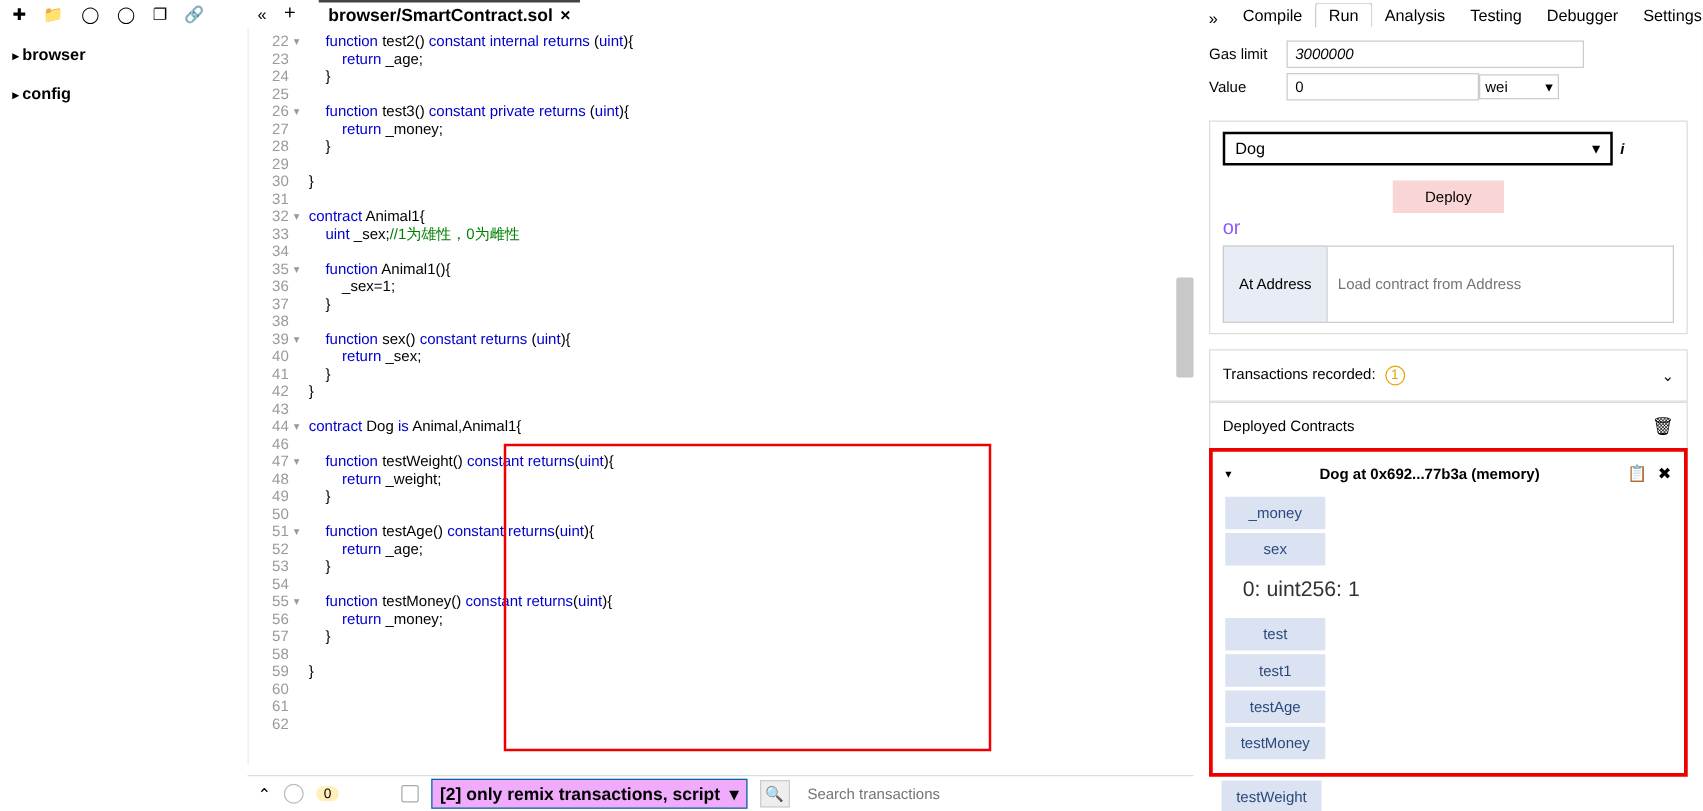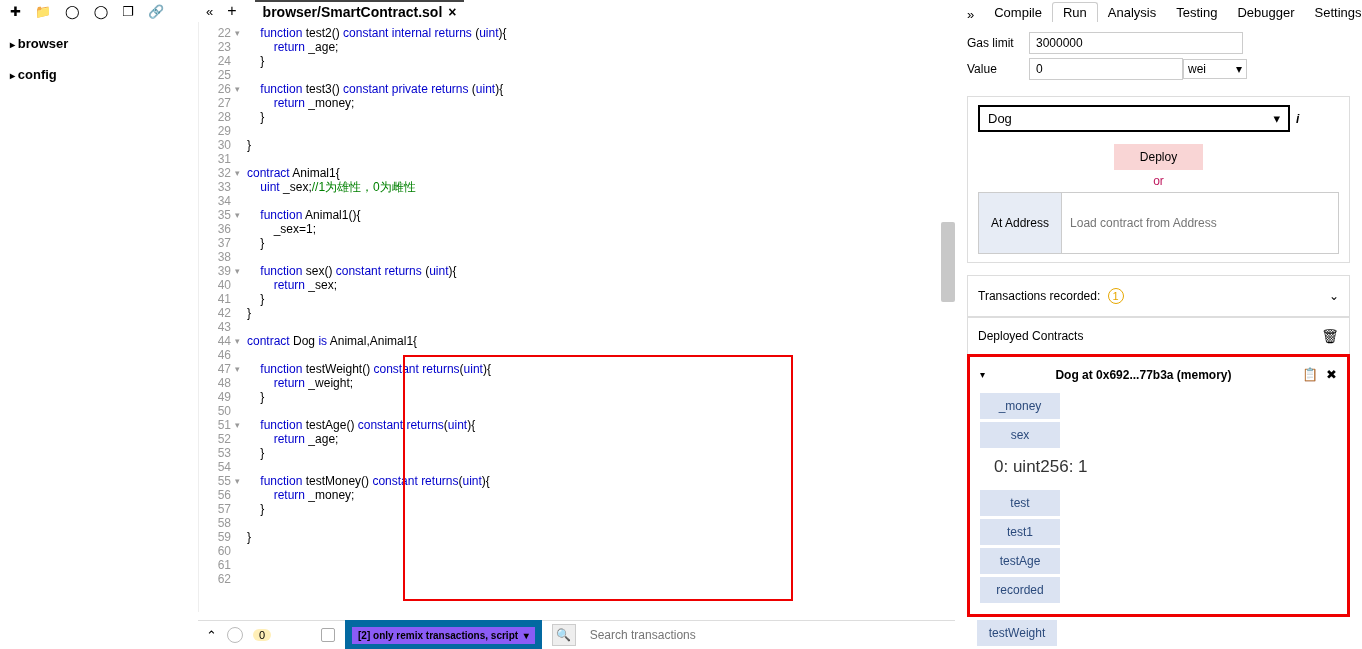--- a/index.html
+++ b/index.html
@@ -25,39 +25,39 @@
 .fold{width:12px;color:#999;font-size:9px}
 .code{white-space:pre}
 .kw{color:#0000cc}
 .cm{color:#008000}
 .hl-rect{position:absolute;border:2px solid #e00;left:204px;top:333px;width:390px;height:246px;pointer-events:none}
 .bottom-bar{position:absolute;bottom:0;left:198px;right:407px;height:29px;border-top:1px solid #ddd;display:flex;align-items:center;gap:10px;padding:0 8px}
 .bb-icon{cursor:pointer;font-size:13px}
 .circ{display:inline-block;width:16px;height:16px;border:1px solid #bbb;border-radius:50%}
 .warn{background:#ffefb8;border-radius:8px;padding:0 6px;font-size:11px}
 .cb{width:14px;height:14px;border:1px solid #aaa;border-radius:2px}
-.bb-sel{border:7px solid #0369a1;padding:3px 6px;font-weight:bold;background:#8b5cf6;cursor:pointer;font-size:10px}
+.bb-sel{border:1px solid #0369a1;padding:3px 6px;font-weight:bold;background:#f0abfc;cursor:pointer;font-size:14px}
 .mag{width:24px;height:22px;background:#eee;border:1px solid #ccc;display:flex;align-items:center;justify-content:center;cursor:pointer}
 .search-in{border:none;outline:none;padding:4px;font-size:12px;width:220px}
 .right-panel{width:407px;height:649px;position:absolute;right:0;top:0;background:#fff;overflow:hidden}
 .rp-tabs{height:22px;display:flex;align-items:flex-end;padding-left:12px;gap:0;font-size:13px}
 .rp-tabs .rchev{margin-right:10px;cursor:pointer}
 .rtab{padding:2px 10px;cursor:pointer}
 .rtab.active{font-weight:normal;border:1px solid #ccc;border-bottom:none;border-radius:3px 3px 0 0;background:#fff}
 .rp-body{padding:6px 12px;overflow-y:auto;height:627px}
 .row{display:flex;align-items:center;margin:4px 0;gap:0}
 .lbl{width:62px;font-size:12px}
 .inp{border:1px solid #ccc;padding:3px 6px;font-size:12px}
 .val-inp{width:154px}
 .unit-sel{width:64px;padding:2px 4px;font-size:12px;border:1px solid #ccc;background:#fff;display:flex;justify-content:space-between;align-items:center}
 .sect{border:1px solid #ddd;padding:8px 10px;margin-top:16px}
 .ct-sel{border:2px solid #000;width:312px;padding:4px 8px;font-size:13px;display:flex;justify-content:space-between;align-items:center;cursor:pointer}
 .info-i{margin-left:6px;font-style:italic;font-weight:bold;cursor:pointer}
 .deploy-btn{background:#f9d5d5;border:none;padding:6px 26px;font-size:12px;cursor:pointer;margin:12px auto 4px;display:block}
-.or-txt{text-align:center;color:#be185d;font-size:12px;margin:4px 0}
+.or-txt{text-align:left;color:#8b5cf6;font-size:16px;margin:4px 0}
 .addr-row{display:flex;gap:0}
 .addr-btn{background:#e7ecf5;border:1px solid #ccc;padding:5px 12px;font-size:12px;cursor:pointer}
 .addr-inp{border:1px solid #ccc;border-left:none;padding:23px 8px;font-size:12px;flex:1;color:#999}
 .trec{display:flex;justify-content:space-between;align-items:center;padding:12px 10px;border:1px solid #ddd;margin-top:12px;cursor:pointer}
 .trec .cnt{display:inline-block;border:1px solid #e6a700;color:#e6a700;border-radius:50%;width:16px;height:16px;text-align:center;font-size:11px;line-height:14px;margin-left:4px}
 .dep-hdr{display:flex;justify-content:space-between;align-items:center;padding:10px;border:1px solid #ddd;border-bottom:none}
 .trash{cursor:pointer;font-size:14px}
 .dep-box{border:3px solid #e00;padding:8px 10px}
 .inst-hdr{display:flex;align-items:center;gap:8px;padding:2px 0 8px}
 .inst-hdr .car{cursor:pointer;font-size:10px}
@@ -327,21 +327,21 @@
     <span class="rtab active">Run</span>
     <span class="rtab">Analysis</span>
     <span class="rtab">Testing</span>
     <span class="rtab">Debugger</span>
     <span class="rtab">Settings</span>
 
   </div>
   <div class="rp-body">
     <div class="row">
       <span class="lbl">Gas limit</span>
-      <input class="inp" style="width: 214px;" value="3000000">
+      <input class="inp" style="width: 238px; font-style: italic;" value="3000000">
     </div>
     <div class="row">
       <span class="lbl">Value</span>
       <input class="inp val-inp" value="0" style="">
       <span class="unit-sel">
           <span>wei</span>
           <span>▾</span>
         </span>
     </div>
 
@@ -377,17 +377,17 @@
         <span class="name">Dog at 0x692...77b3a (memory)</span>
         <span class="ic">📋</span>
         <span class="ic">✖</span>
       </div>
       <button class="fn-btn">_money</button>
       <button class="fn-btn">sex</button>
       <div class="ret-val">0: uint256: 1</div>
       <button class="fn-btn">test</button>
       <button class="fn-btn">test1</button>
       <button class="fn-btn">testAge</button>
-      <button class="fn-btn">recorded</button>
+      <button class="fn-btn">testMoney</button>
     </div>
     <button class="fn-btn" style="margin-left:10px">testWeight</button>
   </div>
 </div>
 
 </body></html>

